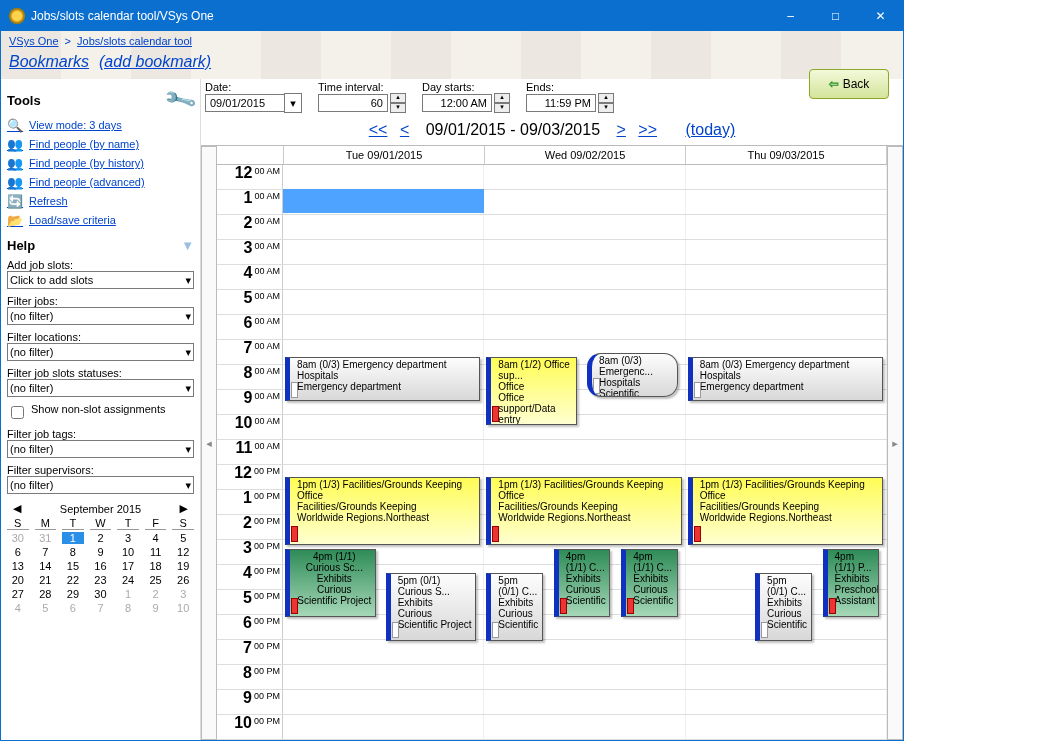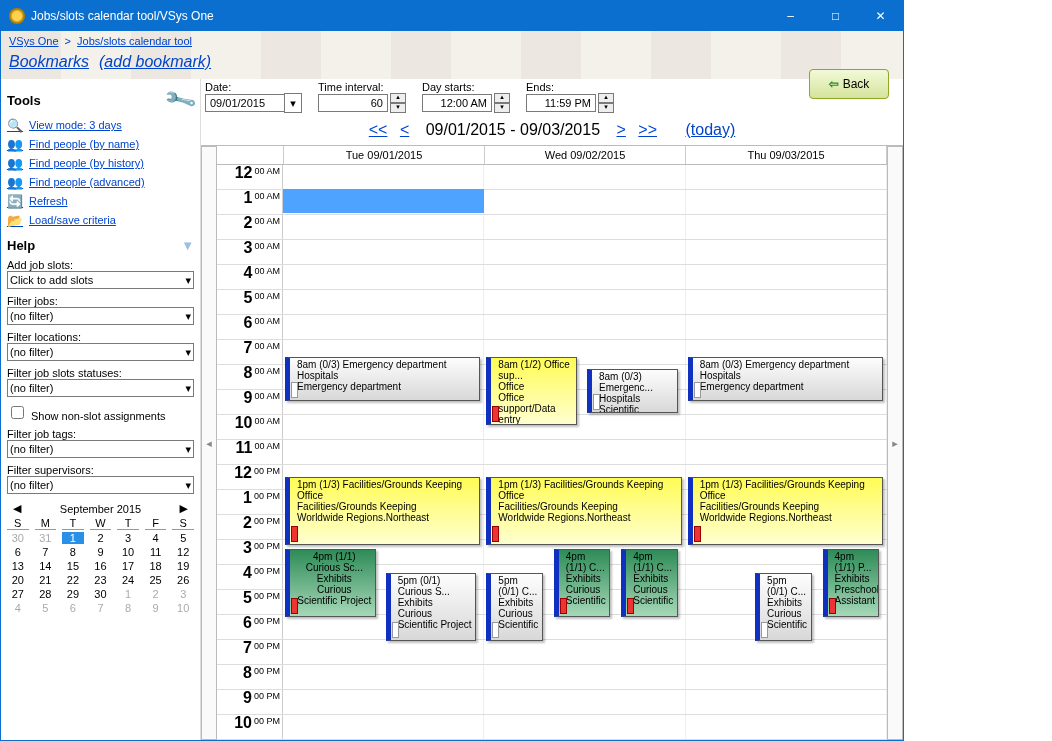--- a/index.html
+++ b/index.html
@@ -18,21 +18,21 @@
   .body{flex:1;display:flex;overflow:hidden}
   .sidebar{width:200px;padding:4px 6px;box-sizing:border-box;border-right:1px solid #ddd;overflow:hidden}
   .sidehdr{font-weight:bold;font-size:13px;display:flex;align-items:center;justify-content:space-between;margin:4px 0}
   .sidehdr .wrench{color:#bcd3e6;font-size:22px;transform:rotate(-30deg)}
   .toollink{display:flex;align-items:center;gap:6px;margin:3px 0;color:#0044cc;text-decoration:underline;cursor:pointer}
   .toolicon{width:16px;height:16px;display:flex;align-items:center;justify-content:center;font-size:13px}
 
   .lbl{margin-top:6px;font-size:11px}
   .combo{width:100%;border:1px solid #7a7a7a;height:18px;display:flex;align-items:center;padding:0 2px;box-sizing:border-box;background:#fff;font-size:11px}
   .combo .arr{margin-left:auto}
-  .chk{display:flex;align-items:flex-end;gap:4px;margin-top:6px}
+  .chk{display:flex;align-items:flex-start;gap:4px;margin-top:6px}
 
   .minical{margin-top:8px;font-size:11px}
   .mchdr{display:flex;align-items:center;justify-content:space-between;padding:0 6px}
   .mchdr .nav{cursor:pointer}
   .mcgrid{display:grid;grid-template-columns:repeat(7,1fr);text-align:center;gap:2px 6px;margin-top:2px}
   .mcgrid .dow{font-weight:normal;border-bottom:1px solid #999}
   .mcgrid .dim{color:#aaa}
   .mcgrid .sel{background:#2a8fe6;color:#fff}
 
   .main{flex:1;display:flex;flex-direction:column;overflow:hidden}
@@ -514,21 +514,21 @@
                 <div>Hospitals</div>
                 <div>Emergency department</div>
                 <div class="ind white"></div>
               </div>
               <div class="evt yellow blue" style="top: 192px; height: 68px; left: calc(33.3333% + 46px); width: calc(16% - 16.56px);">
                 <div class="hdr">8am (1/2) Office sup...</div>
                 <div>Office</div>
                 <div>Office support/Data entry</div>
                 <div class="ind red"></div>
               </div>
-              <div class="evt gray blue" style="top: 204px; height: 44px; left: calc(50% + 35px); width: calc(16% - 16.56px);">
+              <div class="evt gray blue" style="top: 188px; height: 44px; left: calc(50% + 35px); width: calc(16% - 16.56px); border-radius: 14px;">
                 <div class="hdr">8am (0/3) Emergenc...</div>
                 <div>Hospitals</div>
                 <div>Scientific</div>
                 <div class="ind white"></div>
               </div>
               <div class="evt gray blue" style="top: 192px; height: 44px; left: calc(66.6667% + 24px); width: calc(33.3333% - 28px);">
                 <div class="hdr">8am (0/3) Emergency department</div>
                 <div>Hospitals</div>
                 <div>Emergency department</div>
                 <div class="ind white"></div>

